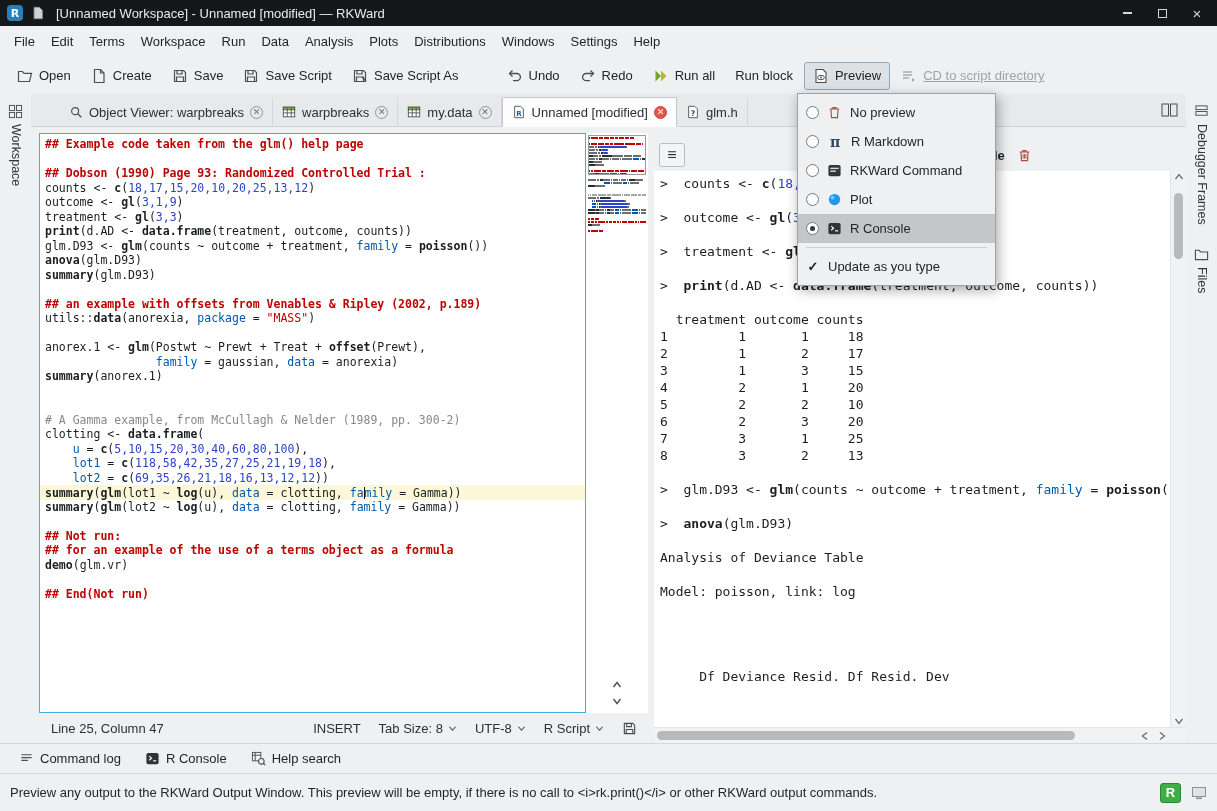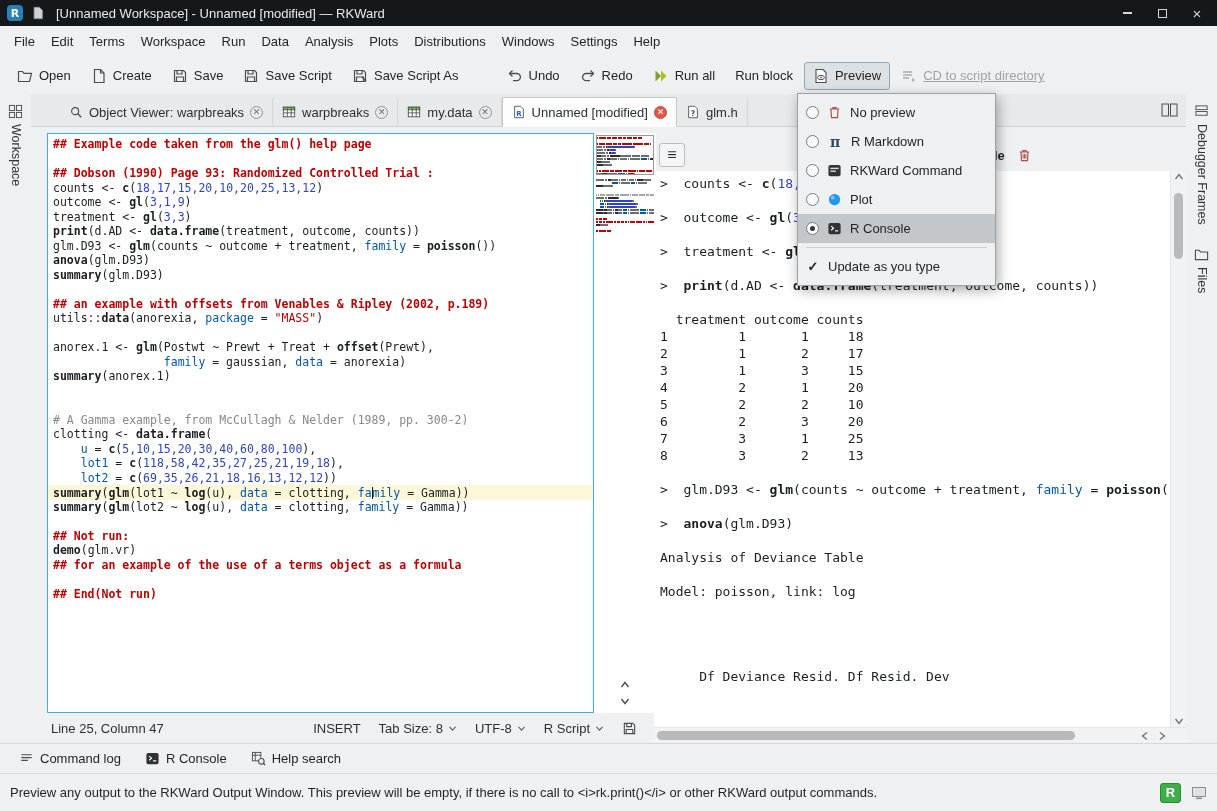--- a/index.html
+++ b/index.html
@@ -38,21 +38,21 @@
 
   
   .main{flex:1;display:flex;min-height:0;}
   .strip{width:31px;flex:none;display:flex;flex-direction:column;align-items:center;padding-top:10px;gap:6px;background:#eff0f1;}
   .strip-group{display:flex;flex-direction:column;align-items:center;gap:5px;margin-bottom:16px;}
   .vlabel{writing-mode:vertical-rl;font-size:12.5px;color:#31363b;white-space:nowrap;}
 
   
   .content-row{flex:1;display:flex;min-height:0;}
   .editor-col{width:618px;flex:none;display:flex;flex-direction:column;padding:6px 0 0 8px;min-height:0;}
-  .editor-area{flex:1;display:flex;min-height:0;margin-left:8px;}
+  .editor-area{flex:1;display:flex;min-height:0;}
   .editor-frame{width:547px;flex:none;border:1.5px solid #3daee9;background:#fff;overflow:hidden;padding:3px 0 0 5px;position:relative;}
   .cl{font-family:"DejaVu Sans Mono",monospace;font-size:11.5px;line-height:14.5px;height:14.5px;white-space:pre;}
   .cl.current{background:#fbf7d8;margin-left:-5px;padding-left:5px;}
   .tk-n{color:#1b1e20}.tk-f{color:#1b1e20;font-weight:bold}.tk-c1{color:#898887}
   .tk-c2{color:#bf0303;font-weight:bold}.tk-num{color:#2d43c8}.tk-s{color:#bf0303}
   .tk-id{color:#0057ae}.tk-p{color:#1b1e20}
   .tk-cur{display:inline-block;width:0;border-left:1.4px solid #15181a;height:12px;position:relative;top:2px;}
   .minimap-col{width:62px;flex:none;background:#fff;display:flex;flex-direction:column;padding:2px 2px 4px 2px;position:relative;}
   .minimap{position:relative;padding-top:2px;}
   .mm-row{display:flex;height:2px;margin-bottom:1px;overflow:hidden;}
@@ -318,22 +318,22 @@
                   <div class="cl">&nbsp;</div>
                   <div class="cl"><span class="tk-c1"># A Gamma example, from McCullagh &amp; Nelder (1989, pp. 300-2)</span></div>
                   <div class="cl"><span class="tk-n">clotting &lt;- </span><span class="tk-f">data.frame</span><span class="tk-n">(</span></div>
                   <div class="cl"><span class="tk-n">    </span><span class="tk-id">u</span><span class="tk-n"> = </span><span class="tk-f">c</span><span class="tk-n">(</span><span class="tk-num">5,10,15,20,30,40,60,80,100</span><span class="tk-n">),</span></div>
                   <div class="cl"><span class="tk-n">    </span><span class="tk-id">lot1</span><span class="tk-n"> = </span><span class="tk-f">c</span><span class="tk-n">(</span><span class="tk-num">118,58,42,35,27,25,21,19,18</span><span class="tk-n">),</span></div>
                   <div class="cl"><span class="tk-n">    </span><span class="tk-id">lot2</span><span class="tk-n"> = </span><span class="tk-f">c</span><span class="tk-n">(</span><span class="tk-num">69,35,26,21,18,16,13,12,12</span><span class="tk-n">))</span></div>
                   <div class="cl current"><span class="tk-f">summary</span><span class="tk-n">(</span><span class="tk-f">glm</span><span class="tk-n">(lot1 ~ </span><span class="tk-f">log</span><span class="tk-n">(u), </span><span class="tk-id">data</span><span class="tk-n"> = clotting, </span><span class="tk-id">fa</span><span class="tk-cur"></span><span class="tk-id">mily</span><span class="tk-n"> = Gamma))</span></div>
                   <div class="cl"><span class="tk-f">summary</span><span class="tk-n">(</span><span class="tk-f">glm</span><span class="tk-n">(lot2 ~ </span><span class="tk-f">log</span><span class="tk-n">(u), </span><span class="tk-id">data</span><span class="tk-n"> = clotting, </span><span class="tk-id">family</span><span class="tk-n"> = Gamma))</span></div>
                   <div class="cl">&nbsp;</div>
                   <div class="cl"><span class="tk-c2">## Not run:</span></div>
+                  <div class="cl"><span class="tk-c2">## for an example of the use of a terms object as a formula</span></div>
                   <div class="cl"><span class="tk-f">demo</span><span class="tk-n">(glm.vr)</span></div>
-                  <div class="cl"><span class="tk-c2">## for an example of the use of a terms object as a formula</span></div>
                   <div class="cl">&nbsp;</div>
                   <div class="cl"><span class="tk-c2">## End(Not run)</span></div>
                 </div>
             </div>
             <div class="minimap-col">
               <div class="minimap">
                 <div class="mm-viewport"></div>
                 <div id="minimap-lines">
                     <div class="mm-row">
                       <span style="width: 2px; background: rgb(191, 3, 3);"></span>

